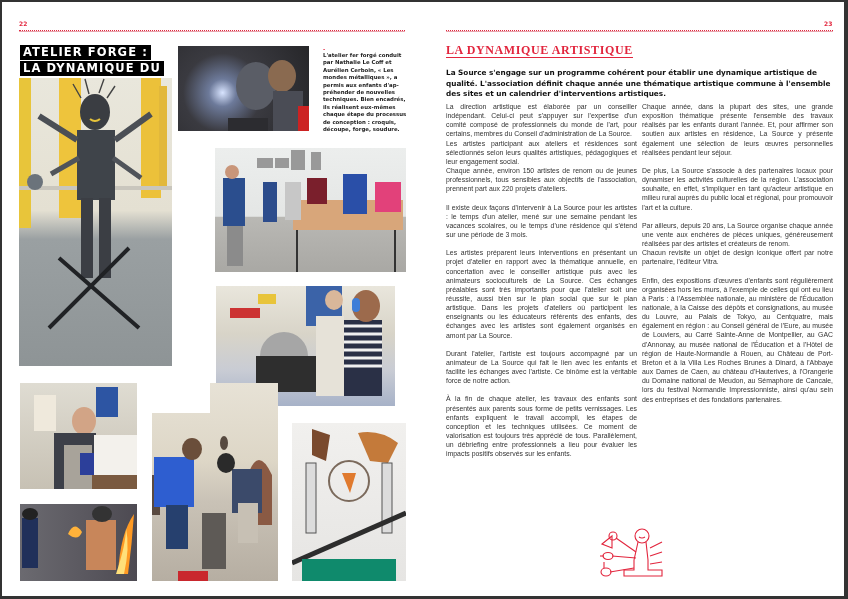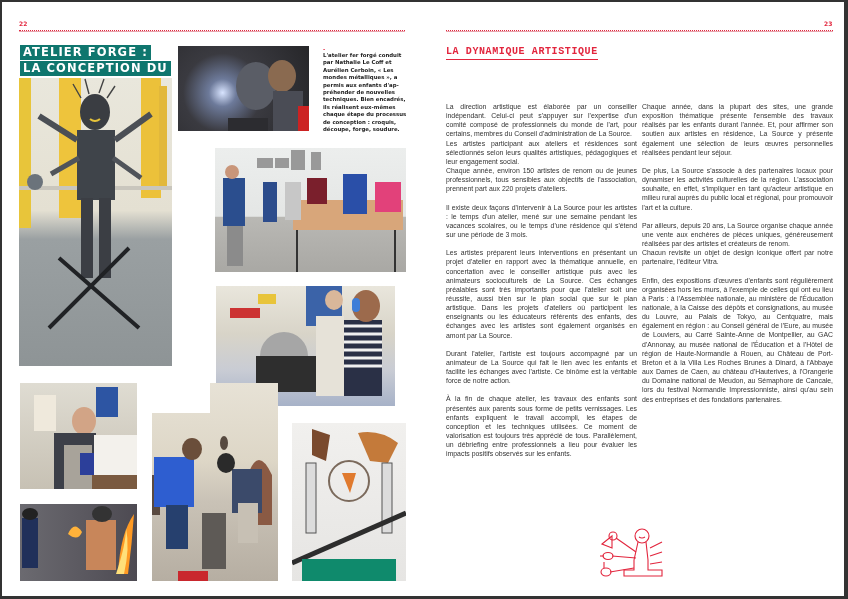--- a/index.html
+++ b/index.html
@@ -2,25 +2,25 @@
 <html><head>
 <meta charset="utf-8">
 <style>
   html, body { margin:0; padding:0; }
   body { width:848px; height:599px; background:#333; position:relative; overflow:hidden; font-family:"Liberation Sans", sans-serif; }
   .spread { position:absolute; left:2px; top:2px; width:842px; height:594px; background:#fff; overflow:hidden; }
   .abs { position:absolute; }
   .pagenum { font-size:6px; font-weight:bold; color:#e2253d; font-family:"DejaVu Sans", sans-serif; }
   .rule { height:0; border-top:1px dotted #e2253d; border-bottom:1px solid #e8a4ad; }
   .title-block { font-family:"DejaVu Sans", sans-serif; font-weight:bold; color:#fff; font-size:11.5px; letter-spacing:1.1px; line-height:15px; }
-  .title-block span { display:inline-block; background:#0f766e; padding:0 3px; margin-bottom:1px; white-space:nowrap; }
+  .title-block span { display:inline-block; background:#000000; padding:0 3px; margin-bottom:1px; white-space:nowrap; }
   .caption { font-family:"DejaVu Sans", sans-serif; font-size:5.4px; line-height:7.4px; font-weight:bold; color:#222; }
   .caption .dot { color:#e2253d; display:block; line-height:5px; }
   .photo { position:absolute; overflow:hidden; }
-  .h2 { font-family:Liberation Mono, monospace; font-size:10px; font-weight:bold; color:#e2253d; letter-spacing:0.6px; border-bottom:1.5px solid #e2253d; padding-bottom:0; display:inline-block; line-height:14px; }
+  .h2 { font-family:Liberation Serif, serif; font-size:12px; font-weight:bold; color:#e2253d; letter-spacing:0.6px; border-bottom:1.5px solid #e2253d; padding-bottom:0; display:inline-block; line-height:14px; }
   .lead { font-family:"DejaVu Sans", sans-serif; font-weight:bold; font-size:7.3px; line-height:10.6px; color:#111; }
   .col { font-family:"Liberation Sans", sans-serif; font-size:6.9px; line-height:9.15px; color:#333; text-align:justify; }
   .col p { margin:0 0 9px 0; }
 </style>
 </head>
 <body>
 
 <div class="spread">
 
   <div class="abs pagenum" style="left:17px;top:18px;">22</div>
@@ -41,21 +41,21 @@
       <path d="M60 80 L32 96 M94 80 L122 100" stroke="#50545a" stroke-width="5"></path>
       <circle cx="16" cy="104" r="8" fill="#6b737b"></circle>
       <rect x="62" y="120" width="12" height="80" fill="#3b3e44"></rect>
       <rect x="80" y="120" width="12" height="80" fill="#3b3e44"></rect>
       <path d="M40 180 L120 250 M110 170 L30 250" stroke="#202225" stroke-width="4"></path>
     </svg>
   </div>
 
   <div class="abs title-block" style="left:18px;top:43px;">
     <span>ATELIER FORGE :</span><br>
-    <span>LA CONCEPTION DU</span><br>
+    <span>LA DYNAMIQUE DU</span><br>
   </div>
 
   <div class="photo" style="left:176px;top:44px;width:131px;height:85px;background:radial-gradient(circle at 34% 55%,#d8e4ff 0%,#6d7a9a 14%,#3a3a40 40%,#262629 100%);">
     <svg width="131" height="85">
         <ellipse cx="78" cy="40" rx="20" ry="24" fill="#5a5d66"></ellipse>
         <ellipse cx="104" cy="30" rx="14" ry="16" fill="#8a6a50"></ellipse>
         <rect x="95" y="45" width="30" height="40" fill="#4a4c55"></rect>
         <rect x="120" y="60" width="11" height="25" fill="#c22"></rect>
         <rect x="50" y="72" width="40" height="13" fill="#2c2c30"></rect>
       </svg>
@@ -156,20 +156,21 @@
       </svg>
   </div>
 
   <div class="abs pagenum" style="left:822px;top:18px;">23</div>
   <div class="abs rule" style="left:444px;top:28px;width:387px;"></div>
 
   <div class="abs" style="left:444px;top:38px;">
     <span class="h2">LA DYNAMIQUE ARTISTIQUE</span>
   </div>
 
+  <div class="abs lead" style="left:444px;top:66px;width:396px;">La Source s'engage sur un programme cohérent pour établir une dynamique artistique de qualité. L'association définit chaque année une thématique artistique commune à l'ensemble des sites et un calendrier d'interventions artistiques.</div>
 
   <div class="abs col" style="left:444px;top:100px;width:191px;">
     <p style="white-space:pre-line;">La direction artistique est élaborée par un conseiller indépendant. Celui-ci peut s'appuyer sur l'expertise d'un comité composé de professionnels du monde de l'art, pour certains, membres du Conseil d'adminis­tration de La Source.
 Les artistes participant aux ateliers et résidences sont sélectionnés selon leurs qualités artistiques, pédagogiques et leur engagement social.
 Chaque année, environ 150 artistes de renom ou de jeunes professionnels, tous sensibles aux objectifs de l'association, prennent part aux 220 projets d'ateliers.</p>
     <p>Il existe deux façons d'intervenir à La Source pour les artistes : le temps d'un atelier, mené sur une semaine pendant les vacances scolaires, ou le temps d'une résidence qui s'étend sur une période de 3 mois.</p>
     <p>Les artistes préparent leurs interventions en présen­tant un projet d'atelier en rapport avec la thématique annuelle, en concertation avec le conseiller artistique puis avec les animateurs socioculturels de La Source. Ces échanges préalables sont très importants pour que l'atelier soit une réussite, aussi bien sur le plan social que sur le plan artistique. Dans les projets d'ateliers où participent les enseignants ou les édu­cateurs référents des enfants, des échanges avec les artistes sont également organisés en amont par La Source.</p>
     <p>Durant l'atelier, l'artiste est toujours accompagné par un animateur de La Source qui fait le lien avec les enfants et facilite les échanges avec l'artiste. Ce binôme est la véritable force de notre action.</p>
     <p>À la fin de chaque atelier, les travaux des enfants sont présentés aux parents sous forme de petits vernissages. Les enfants expliquent le travail ac­compli, les étapes de conception et les techniques utilisées. Ce moment de valorisation est toujours très apprécié de tous. Parallèlement, un débriefing entre professionnels a lieu pour évaluer les impacts positifs observés sur les enfants.</p>
   </div>

